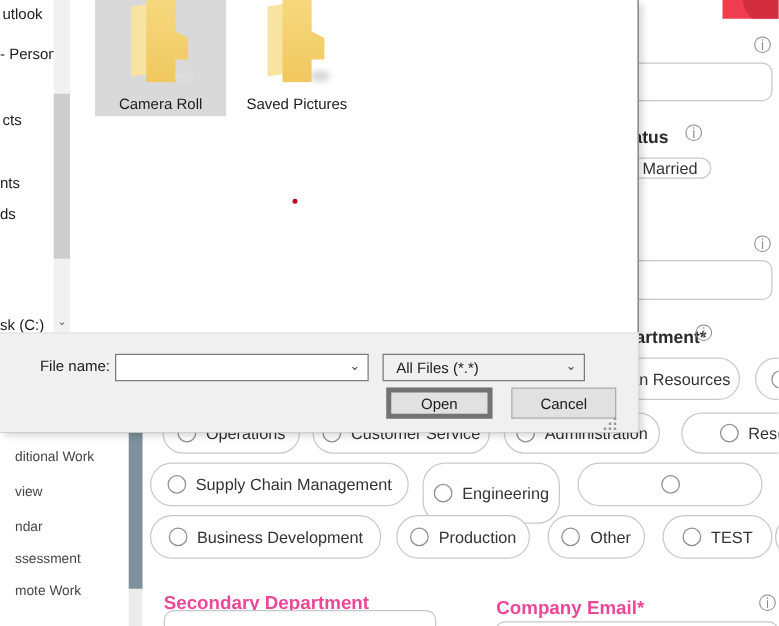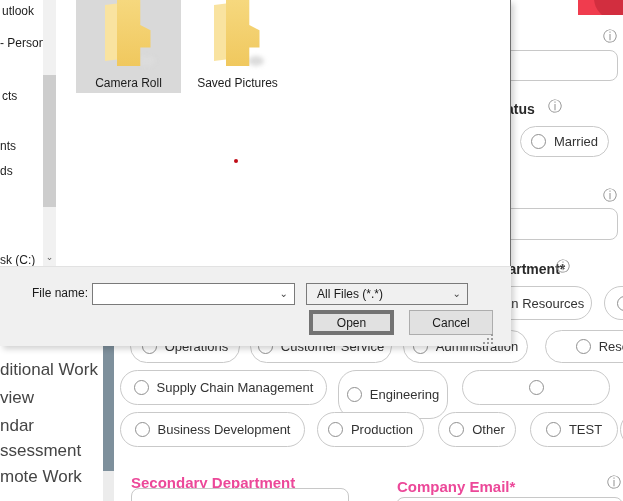--- a/index.html
+++ b/index.html
@@ -11,21 +11,21 @@
   .page{position:absolute;inset:0;z-index:1;}
   .red-banner{position:absolute;left:578px;top:0;width:45px;height:15px;background:#f03c4e;overflow:hidden;}
   .red-banner .circle{position:absolute;left:16px;top:-24px;width:44px;height:44px;border-radius:50%;background:#d22e3f;}
   .info-icon{position:absolute;width:14px;height:14px;color:#8a8a8a;font-size:14px;line-height:14px;text-align:center;}
   .f-input{position:absolute;background:#fff;border:1px solid #c8c8c8;border-radius:8px;}
   .b-label{position:absolute;font-weight:bold;color:#2a2a2a;font-size:14px;white-space:nowrap;}
   .sm-label{position:absolute;font-weight:bold;color:#ec4899;font-size:15px;white-space:nowrap;}
   .pill{position:absolute;display:flex;align-items:center;justify-content:center;gap:8px;
         background:#fff;border:1px solid #c9c9c9;border-radius:18px;font-size:13px;color:#333;white-space:nowrap;}
   .radio{width:15px;height:15px;border:1.5px solid #909090;border-radius:50%;background:#fff;flex:0 0 auto;}
-  .page-side-item{position:absolute;left:0;font-size:17px;color:#454545;white-space:nowrap;}
+  .page-side-item{position:absolute;left:0;font-size:11px;color:#454545;white-space:nowrap;padding-left:12px;}
   .page-scroll-track{position:absolute;left:103px;top:345px;width:11px;height:156px;background:#ececec;}
   .page-scroll-thumb{position:absolute;left:103px;top:345px;width:11px;height:126px;background:#7e909c;}
 
   
   .dialog{position:absolute;left:0;top:0;width:511px;height:346px;background:#fff;z-index:2;
           border-right:1px solid #6e6e6e;border-bottom:1px solid #6e6e6e;
           box-shadow:3px 3px 6px rgba(0,0,0,0.18);}
   .dlg-side-item{position:absolute;font-size:12px;color:#1c1c1c;white-space:nowrap;}
   .dlg-scroll-track{position:absolute;left:43px;top:0;width:13px;height:266px;background:#f1f1f1;}
   .dlg-scroll-thumb{position:absolute;left:43px;top:75px;width:13px;height:132px;background:#cdcdcd;}
@@ -65,21 +65,21 @@
     <div class="red-banner">
       <div class="circle"></div>
     </div>
 
     <div class="info-icon" style="left:603px;top:29px;">ⓘ</div>
     <div class="f-input" style="left:498px;top:50px;width:120px;height:31px;"></div>
 
     <div class="b-label" style="left:443px;top:101px;">Marital Status</div>
     <div class="info-icon" style="left:548px;top:99px;">ⓘ</div>
 
-    <div class="pill" style="left:520px;top:126px;width:89px;height:31px;">
+    <div class="pill" style="left:480px;top:126px;width:89px;height:17px;">
       <span class="radio"></span>
       <span>Married</span>
     </div>
 
     <div class="info-icon" style="left:603px;top:188px;">ⓘ</div>
     <div class="f-input" style="left:498px;top:208px;width:120px;height:32px;"></div>
 
     <div class="b-label" style="left:482px;top:261px;">Department*</div>
     <div class="info-icon" style="left:556px;top:259px;">ⓘ</div>
 

